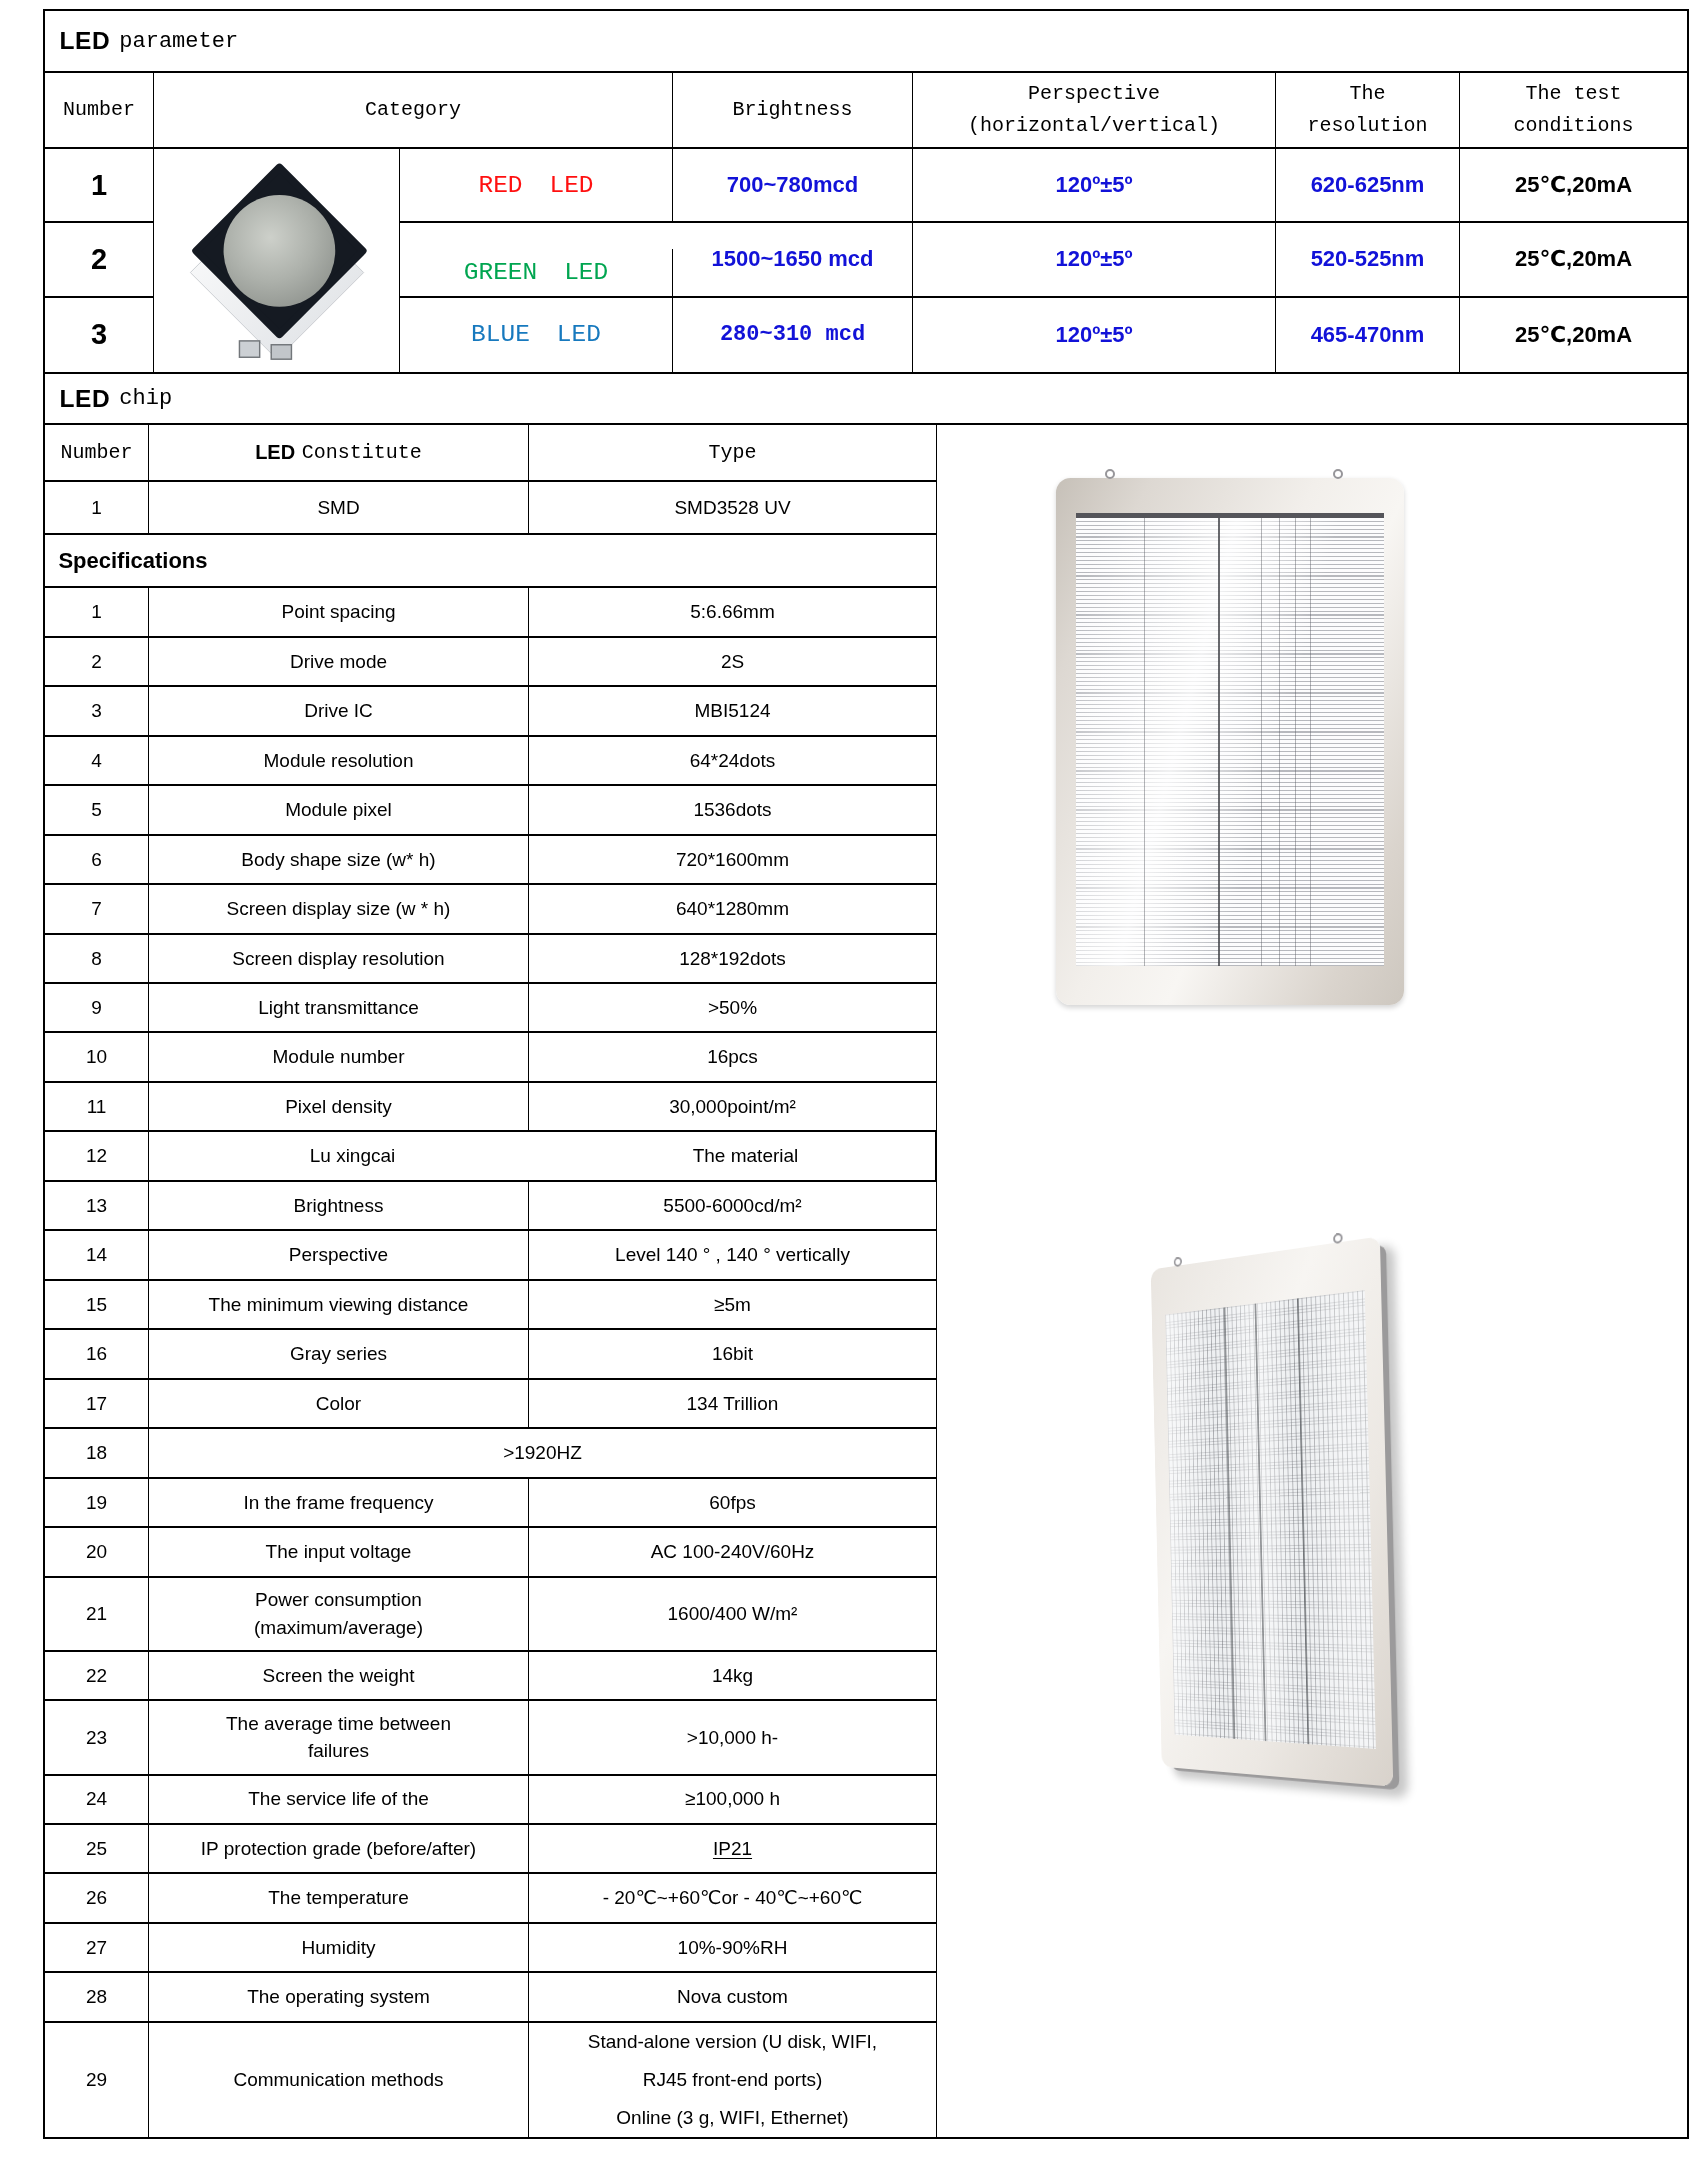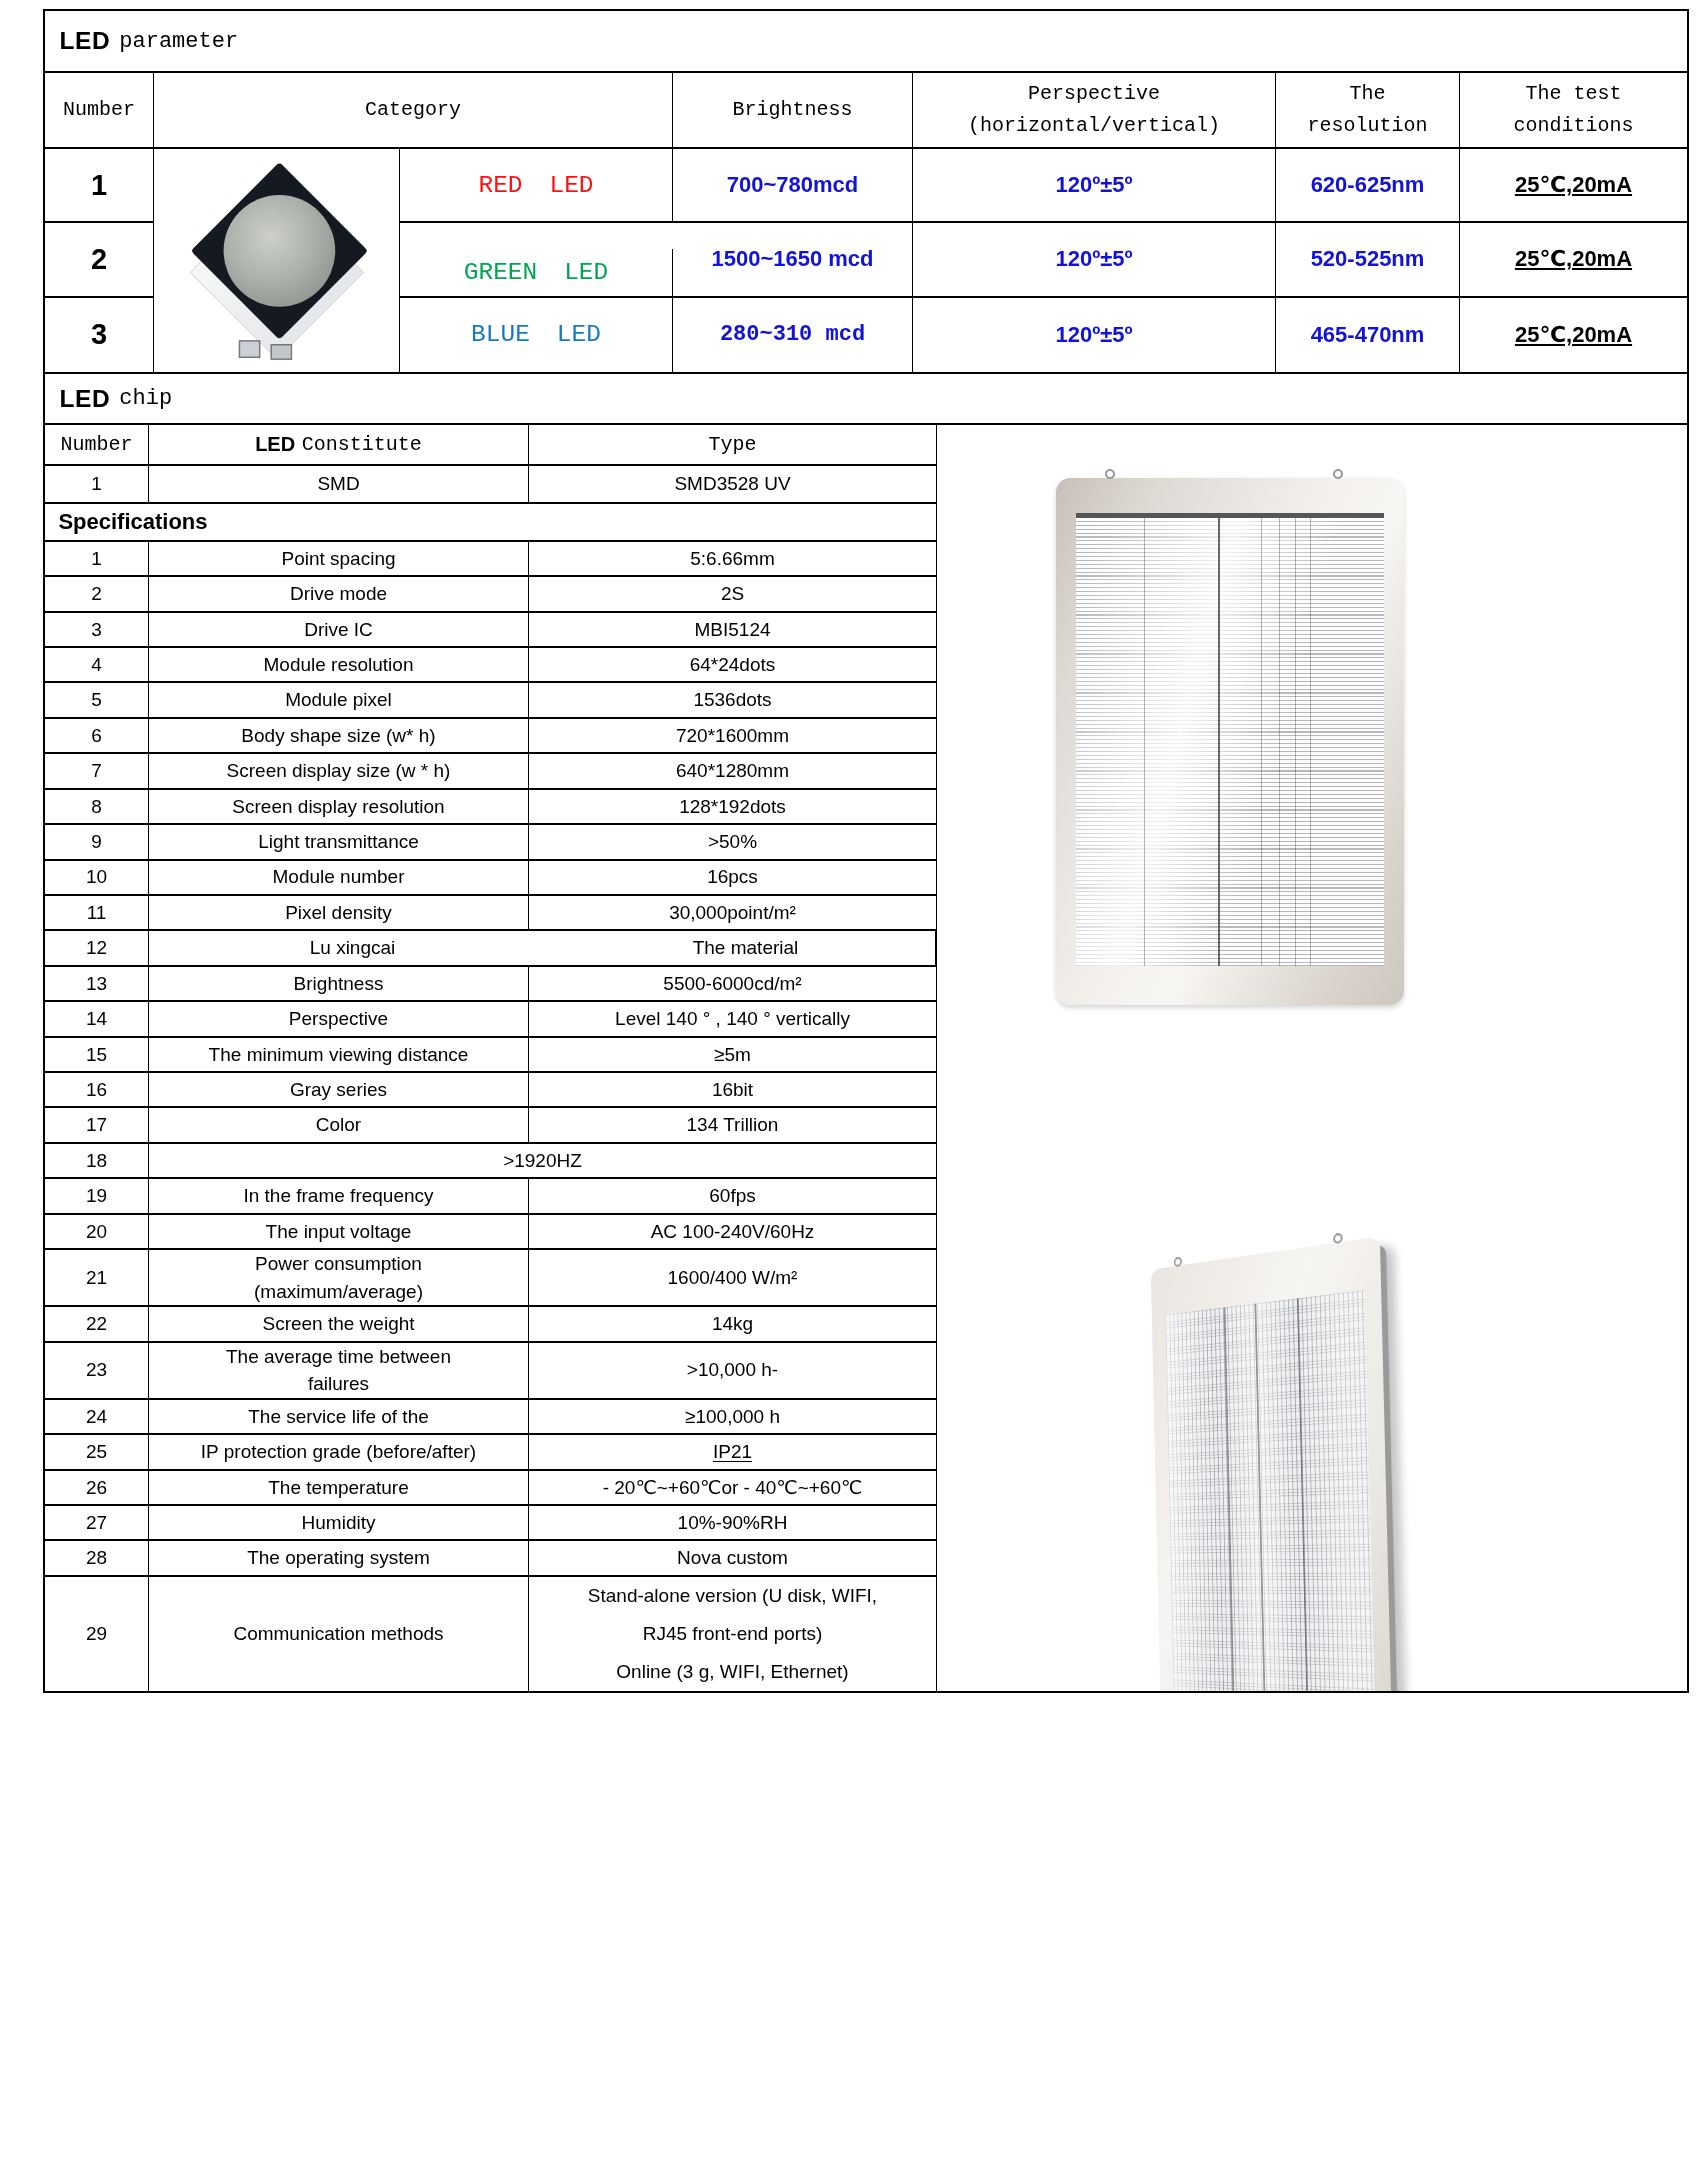--- a/index.html
+++ b/index.html
@@ -3,21 +3,21 @@
 <meta charset="utf-8">
 <style>
   :root{
     --value-blue:#1212d8; --red-led:#ff1010; --green-led:#00a550; --blue-led:#1779be;
     --line:#000;
   }
   *{box-sizing:border-box;margin:0;padding:0;}
   body{background:#fff;}
   .page{position:relative;width:1703px;height:2161px;background:#fff;color:#000;
         font-family:"Liberation Sans","DejaVu Sans",sans-serif;overflow:hidden;}
-  .tbl{position:absolute;left:43px;top:9px;width:1646px;height:1684px;border:2.8px solid var(--line);
+  .tbl{position:absolute;left:43px;top:9px;width:1646px;height:2130px;border:2.8px solid var(--line);
        display:flex;flex-direction:column;background:#fff;}
 
   
   .titlebar{height:62px;border-bottom:2.2px solid var(--line);display:flex;align-items:center;padding-left:14.5px;gap:9px;}
   .chipbar{height:51px;border-bottom:2.2px solid var(--line);display:flex;align-items:center;padding-left:14.5px;gap:9px;}
   .t-bold{font-weight:bold;font-size:24.5px;letter-spacing:0.6px;}
   .t-mono{font-family:"Liberation Mono","DejaVu Sans Mono",monospace;font-size:22px;}
 
   
   .phead{height:76px;border-bottom:2.8px solid var(--line);display:grid;
@@ -27,21 +27,21 @@
              font-size:20px;line-height:1.6;white-space:pre-line;}
   .phead .hc.cat{grid-column:2/4;}
   .phead .hc.last{border-right:none;}
 
   
   .pgrid{height:225px;border-bottom:2.2px solid var(--line);display:grid;
          grid-template-columns:109px 246px 273px 240px 363px 184px 1fr;grid-template-rows:repeat(3,1fr);}
   .pgrid .c{border-right:1.7px solid var(--line);border-bottom:2.2px solid var(--line);
             display:flex;align-items:center;justify-content:center;}
   .pgrid .c.b0{border-bottom:none;}
-  .pgrid .c.lastcol{border-right:none;text-decoration:underline;}
+  .pgrid .c.lastcol{border-right:none;}
   .imgcell{grid-column:2;grid-row:1/4;border-bottom:none!important;}
   .pnum{font-size:29px;font-weight:bold;}
   .plabel{font-family:"Liberation Mono","DejaVu Sans Mono",monospace;font-size:24.5px;word-spacing:12.2px;}
   .lred{color:var(--red-led);} .lgreen{color:var(--green-led);} .lblue{color:var(--blue-led);}
   .pval{font-weight:bold;font-size:22px;color:var(--value-blue);}
   .ptest{font-weight:bold;font-size:22px;color:#000;}
 
   
   .bottom{flex:1;display:flex;min-height:0;}
   .leftcol{width:891px;display:flex;flex-direction:column;}

